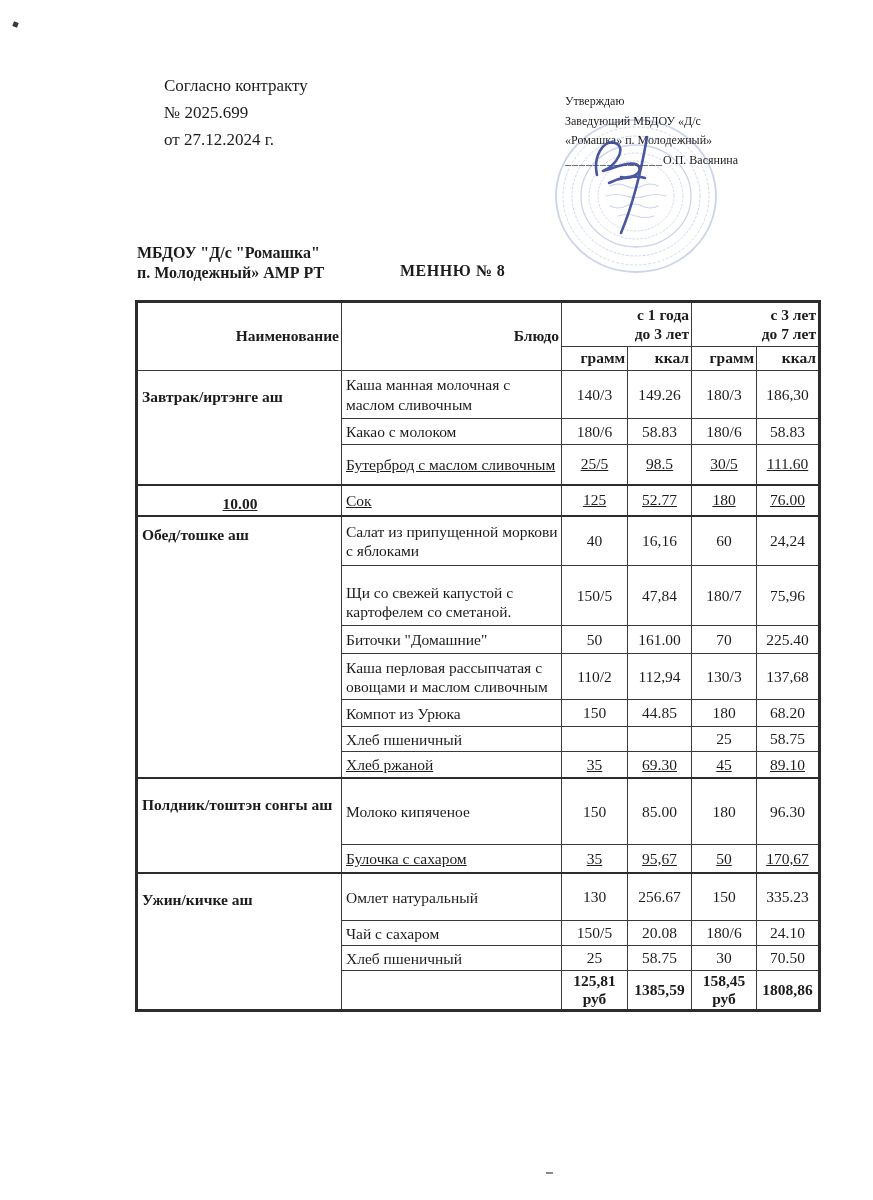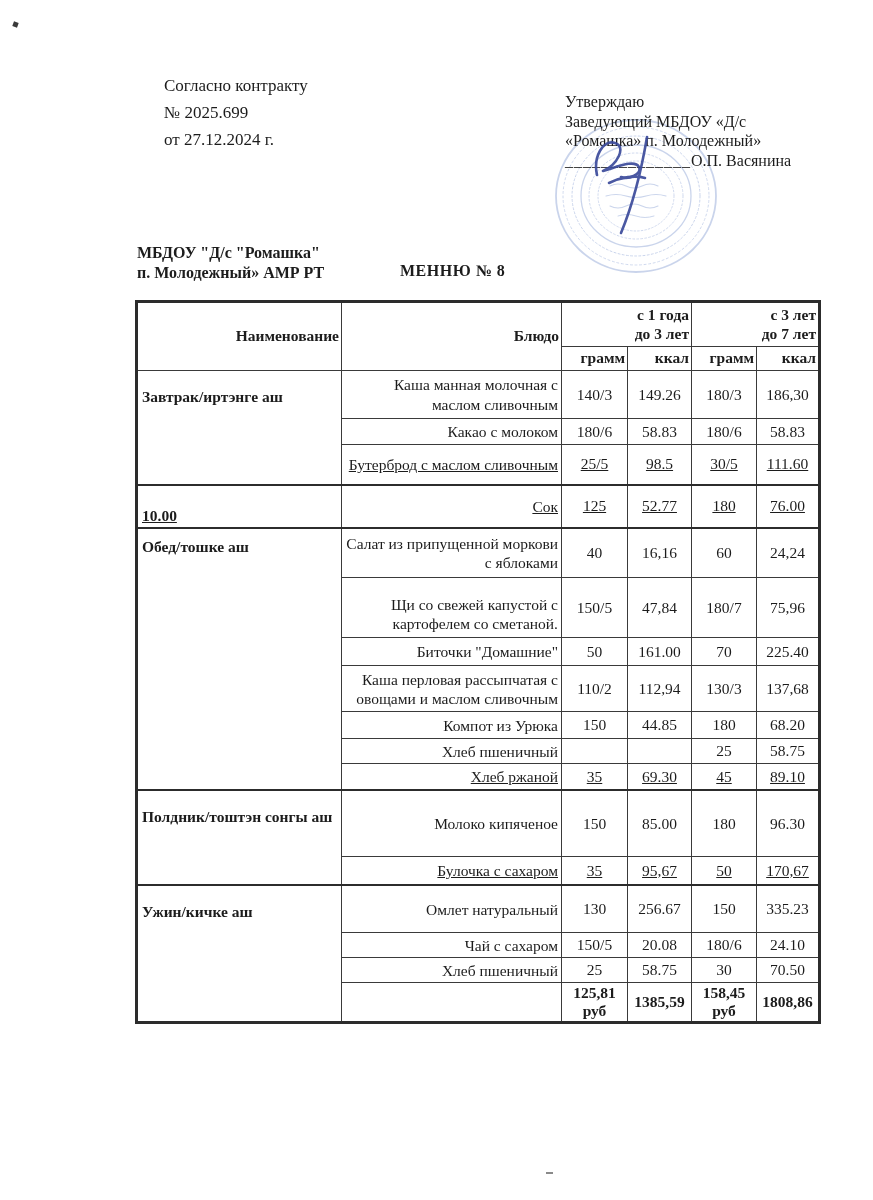--- a/index.html
+++ b/index.html
@@ -12,21 +12,21 @@
     overflow: hidden;
   }
   .page { position: absolute; inset: 0; }
 
   
   .speck { position: absolute; left: 13px; top: 22px; width: 5px; height: 5px; background: #3a3a3a; transform: rotate(20deg); }
   .dash-artifact { position: absolute; left: 546px; top: 1172px; width: 7px; height: 2px; background: #8a8a8a; }
 
   
   .contract { position: absolute; left: 137px; top: 72px; font-size: 17px; line-height: 27px; margin-left: 27px; }
-  .approval { position: absolute; left: 565px; top: 92px; font-size: 16px; line-height: 19.5px; z-index: 3; }
+  .approval { position: absolute; left: 565px; top: 92px; font-size: 12px; line-height: 19.5px; z-index: 3; }
   .approval .sign-line { letter-spacing: 1px; }
   .org { position: absolute; left: 137px; top: 243px; font-size: 16px; font-weight: bold; line-height: 20px; }
   .menu-title { position: absolute; left: 400px; top: 262px; font-size: 16px; font-weight: bold; letter-spacing: 0.5px; }
 
   
   .stamp-svg { position: absolute; left: 548px; top: 116px; z-index: 1; opacity: 0.55; }
   .sign-svg  { position: absolute; left: 583px; top: 123px; z-index: 4; opacity: 0.92; }
 
   
   .menu-table {
@@ -34,25 +34,25 @@
     border-collapse: collapse; table-layout: fixed; z-index: 2;
   }
   .menu-table td, .menu-table th {
     border: 1px solid #3a3a3a;
     font-size: 15.5px;
     overflow: hidden;
   }
   .menu-table { border: 3px solid #2c2c2c; }
   .menu-table th { font-weight: bold; text-align: right; vertical-align: middle; padding: 2px; line-height: 1.22; }
   .menu-table th .hline { display: block; }
-  td.dish { text-align: right; vertical-align: middle; padding: 2px 3px 2px 4px; line-height: 1.24; }
+  td.dish { text-align: left; vertical-align: middle; padding: 2px 3px 2px 4px; line-height: 1.24; }
   td.dish.bottom { vertical-align: bottom; padding-bottom: 4px; }
   td.num  { text-align: center; vertical-align: middle; padding: 1px 2px; line-height: 1.15; }
   td.sec  { font-weight: bold; text-align: left; vertical-align: top; padding: 16px 3px 2px 4px; line-height: 1.25; border-bottom: 2.5px solid #2c2c2c; }
-  td.sec.mid { vertical-align: middle; padding-top: 20px; }
+  td.sec.mid { vertical-align: middle; padding-top: 8px; text-align: center; }
   tr.sec-end td { border-bottom: 2.5px solid #2c2c2c; text-decoration: underline; }
   tr.total td { font-weight: bold; }
 </style>
 </head>
 <body>
 
 <div class="page">
 
   <div class="speck"></div>
   <div class="dash-artifact"></div>

